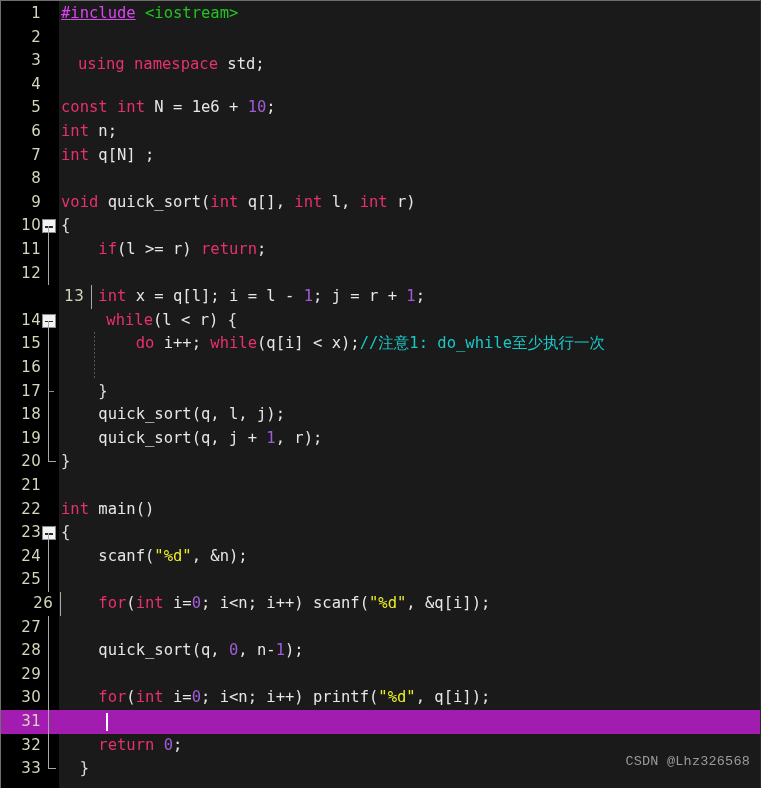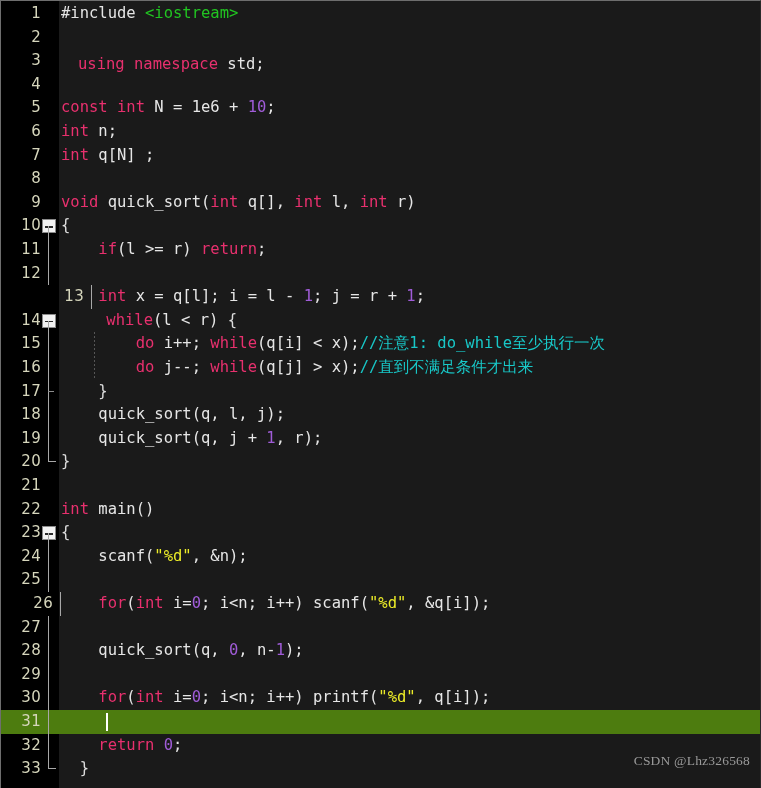--- a/index.html
+++ b/index.html
@@ -101,21 +101,21 @@
     position:absolute;
     left:0; top:0;
     padding-left:2px;
     white-space:pre;
     font-family:"DejaVu Sans Mono", monospace;
     font-size:15.5px;
     color:#e6e6e6;
   }
 
   
-  .row.active { background:#4d7c0f; }
+  .row.active { background:#a21caf; }
   .row.active .gnum { color:#d6d6bc; }
 
   
   .caret {
     position:absolute;
     left:47px; top:3px;
     width:2px; height:18px;
     background:#ffffff;
   }
 
@@ -123,37 +123,37 @@
   .iguide {
     position:absolute;
     left:35px; top:0;
     width:1px; height:23.6px;
     background:linear-gradient(to bottom,#565656 0 2px,transparent 2px 4px);
     background-size:1px 4px;
   }
 
   
   .kw  { color:#e8306e; }          
-  .pp  { color:#e5e5e5; }          
+  .pp  { color:#d946ef;text-decoration:underline; }          
   .hdr { color:#21c421; }          
   .num { color:#a05cd8; }          
   .str { color:#ecec28; }          
   .cmt { color:#18c8c8; }          
   .pl  { color:#e6e6e6; }          
   .br  { color:#dcdcdc; }          
 
   
   .cmt { font-family:"DejaVu Sans Mono","DejaVu Sans", monospace; }
 
   
   #watermark {
     position:absolute;
     right:10px; bottom:19px;
     color:#9a9a9a;
-    font-family:Liberation Serif, serif;
+    font-family:Liberation Mono, monospace;
     font-size:13.5px;
     z-index:5;
     letter-spacing:0.2px;
   }
 </style>
 </head>
 <body>
 
 <div id="editor">
 
@@ -202,21 +202,21 @@
       <div class="row" style="position: absolute; left: 0px; top: 119px; width: 703px;"><span class="ctext"><span class="kw">int</span><span class="pl"> n;</span></span></div>
       <div class="row" style="position: absolute; left: 0px; top: 142.6px; width: 703px;"><span class="ctext"><span class="kw">int</span><span class="pl"> q[N] ;</span></span></div>
       <div class="row" style="position: absolute; left: 0px; top: 166.2px; width: 703px;"><span class="ctext"></span></div>
       <div class="row" style="position: absolute; left: 0px; top: 189.8px; width: 703px;"><span class="ctext"><span class="kw">void</span><span class="pl"> quick_sort(</span><span class="kw">int</span><span class="pl"> q[], </span><span class="kw">int</span><span class="pl"> l, </span><span class="kw">int</span><span class="pl"> r)</span></span></div>
       <div class="row" style="position: absolute; left: 0px; top: 213.4px; width: 703px;"><span class="ctext"><span class="br">{</span></span></div>
       <div class="row" style="position: absolute; left: 0px; top: 237px; width: 703px;"><span class="ctext"><span class="pl">    </span><span class="kw">if</span><span class="pl">(l &gt;= r) </span><span class="kw">return</span><span class="pl">;</span></span></div>
       <div class="row" style="position: absolute; left: 0px; top: 260.6px; width: 703px;"><span class="ctext"></span></div>
       <div class="row" style="position: absolute; left: 0px; top: 284.2px; width: 703px;"><span class="ctext"><span class="pl">    </span><span class="kw">int</span><span class="pl"> x = q[l]; i = l - </span><span class="num">1</span><span class="pl">; j = r + </span><span class="num">1</span><span class="pl">;</span></span></div>
       <div class="row" style="position: absolute; left: 8px; top: 307.8px; width: 703px;"><span class="ctext"><span class="pl">    </span><span class="kw">while</span><span class="pl">(l &lt; r) </span><span class="br">{</span></span></div>
       <div class="row" style="position: absolute; left: 0px; top: 331.4px; width: 703px;"><span class="iguide"></span><span class="ctext"><span class="pl">        </span><span class="kw">do</span><span class="pl"> i++; </span><span class="kw">while</span><span class="pl">(q[i] &lt; x);</span><span class="cmt">//注意1: do_while至少执行一次</span></span></div>
-      <div class="row" style="position: absolute; left: 0px; top: 355px; width: 703px;"><span class="iguide"></span><span class="ctext"><span class="pl">        </span><span class="kw">do</span><span class="pl"> j--; </span><span class="kw">while</span><span class="pl">(q[j] &gt; x);</span><span class="cmt">//直到不满足条件才出来</span></span></div>
+      <div class="row" style="position: absolute; left: 0px; top: 355px; width: 703px;"><span class="iguide"></span></div>
       <div class="row" style="position: absolute; left: 0px; top: 378.6px; width: 703px;"><span class="ctext"><span class="pl">    </span><span class="br">}</span></span></div>
       <div class="row" style="position: absolute; left: 0px; top: 402.2px; width: 703px;"><span class="ctext"><span class="pl">    quick_sort(q, l, j);</span></span></div>
       <div class="row" style="position: absolute; left: 0px; top: 425.8px; width: 703px;"><span class="ctext"><span class="pl">    quick_sort(q, j + </span><span class="num">1</span><span class="pl">, r);</span></span></div>
       <div class="row" style="position: absolute; left: 0px; top: 449.4px; width: 703px;"><span class="ctext"><span class="br">}</span></span></div>
       <div class="row" style="position: absolute; left: 0px; top: 473px; width: 703px;"><span class="ctext"></span></div>
       <div class="row" style="position: absolute; left: 0px; top: 496.6px; width: 703px;"><span class="ctext"><span class="kw">int</span><span class="pl"> main()</span></span></div>
       <div class="row" style="position: absolute; left: 0px; top: 520.2px; width: 703px;"><span class="ctext"><span class="br">{</span></span></div>
       <div class="row" style="position: absolute; left: 0px; top: 543.8px; width: 703px;"><span class="ctext"><span class="pl">    scanf(</span><span class="str">"%d"</span><span class="pl">, &amp;n);</span></span></div>
       <div class="row" style="position: absolute; left: 0px; top: 567.4px; width: 703px;"><span class="ctext"></span></div>
       <div class="row" style="position: absolute; left: 0px; top: 591px; width: 703px;"><span class="ctext"><span class="pl">    </span><span class="kw">for</span><span class="pl">(</span><span class="kw">int</span><span class="pl"> i=</span><span class="num">0</span><span class="pl">; i&lt;n; i++) scanf(</span><span class="str">"%d"</span><span class="pl">, &amp;q[i]);</span></span></div>

